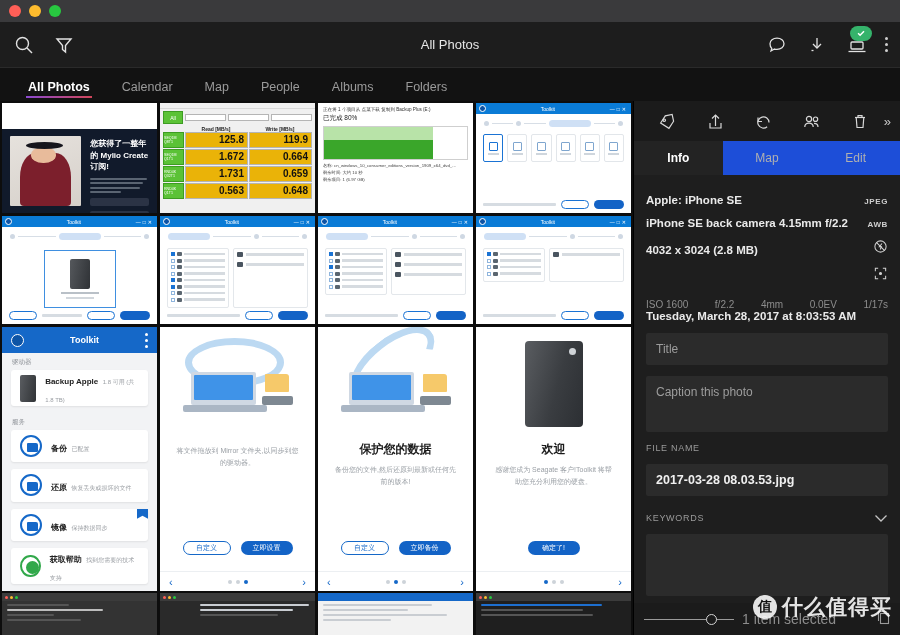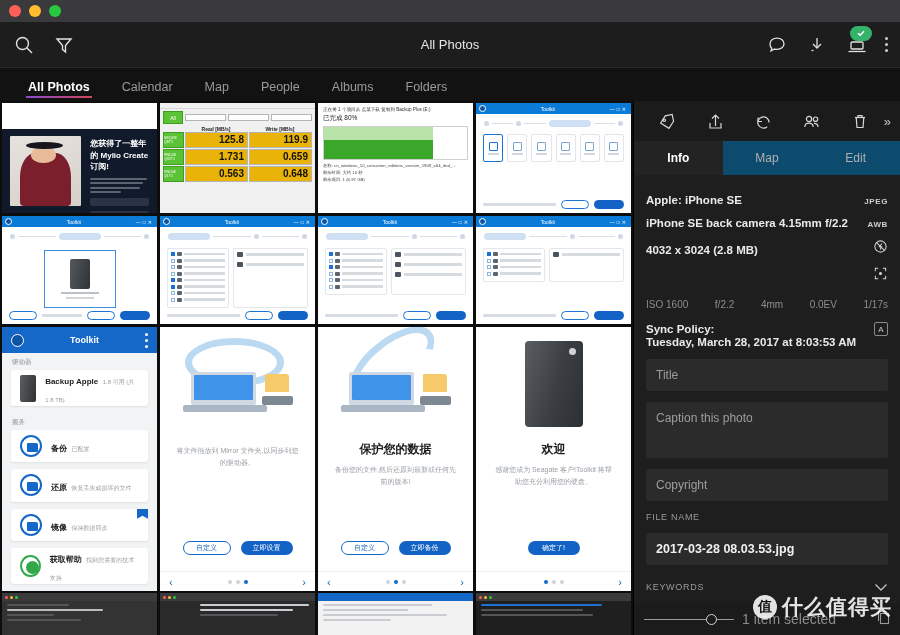--- a/index.html
+++ b/index.html
@@ -304,21 +304,21 @@
     display: flex; flex-direction: column; min-width: 0;
     border-left: 1px solid #000;
   }
   .panel-tools {
     height: 40px; flex: 0 0 40px;
     display: flex; align-items: center; gap: 0;
     padding: 0 10px; background: #1b1b1b;
   }
   .panel-tools .icon-btn { flex: 1; }
   .panel-tools .chev { margin-left: auto; color: #c9c9c9; font-size: 13px; letter-spacing: -1px; }
-  .panel-tabs { height: 34px; flex: 0 0 34px; display: flex; background: #0c4a6e; }
+  .panel-tabs { height: 34px; flex: 0 0 34px; display: flex; background: #1d4ed8; }
   .ptab {
     flex: 1; display: flex; align-items: center; justify-content: center;
     color: #b0b0b0; font-size: 12px; cursor: pointer;
   }
   .ptab.active { background: #232323; color: #fff; font-weight: bold; }
   .panel-scroll { flex: 1; overflow: hidden; padding: 14px 12px 0 12px; position: relative; }
 
   .meta-row { display: flex; align-items: baseline; }
   .meta-main { flex: 1; color: #eaeaea; font-size: 11.5px; font-weight: bold; line-height: 23px; }
   .meta-side { color: #cfcfcf; font-size: 8px; font-weight: bold; letter-spacing: .6px; }
@@ -488,20 +488,25 @@
                 <span class="lbl"></span>
                 <span>Read [MB/s]</span>
                 <span>Write [MB/s]</span>
               </div>
               <div class="cdm-row">
                   <div class="cdm-tag">SEQ1M Q8T1</div>
                   <div class="cdm-val">125.8</div>
                   <div class="cdm-val">119.9</div>
                 </div>
               <div class="cdm-row">
+                  <div class="cdm-tag">SEQ1M Q1T1</div>
+                  <div class="cdm-val">1.672</div>
+                  <div class="cdm-val">0.664</div>
+                </div>
+              <div class="cdm-row">
                   <div class="cdm-tag">RND4K Q32T1</div>
                   <div class="cdm-val">1.731</div>
                   <div class="cdm-val">0.659</div>
                 </div>
               <div class="cdm-row">
                   <div class="cdm-tag">RND4K Q1T1</div>
                   <div class="cdm-val">0.563</div>
                   <div class="cdm-val">0.648</div>
                 </div>
             </div>
@@ -1067,30 +1072,25 @@
         </div>
 
         <div class="exif">
           <span>ISO 1600</span>
           <span>f/2.2</span>
           <span>4mm</span>
           <span>0.0EV</span>
           <span>1/17s</span>
         </div>
 
-        <div class="sync-row">
-          <span class="lbl">Sync Policy:</span>
-          <span class="sync-badge">A</span>
-        </div>
 
         <div class="datetime">Tuesday, March 28, 2017 at 8:03:53 AM</div>
 
         <div class="field">Title</div>
         <div class="field tall">Caption this photo</div>
-        <div class="field">Copyright</div>
         <div class="field-label">FILE NAME</div>
         <div class="field value">2017-03-28 08.03.53.jpg</div>
         <div class="kw-head">
           <span class="lbl">KEYWORDS</span>
           <span>
             <svg width="14" height="9" viewBox="0 0 14 9" fill="none" stroke="#c4c4c4" stroke-width="1.3">
                 <path d="M1.5 1.5L7 7l5.5-5.5"></path>
               </svg>
           </span>
         </div>

